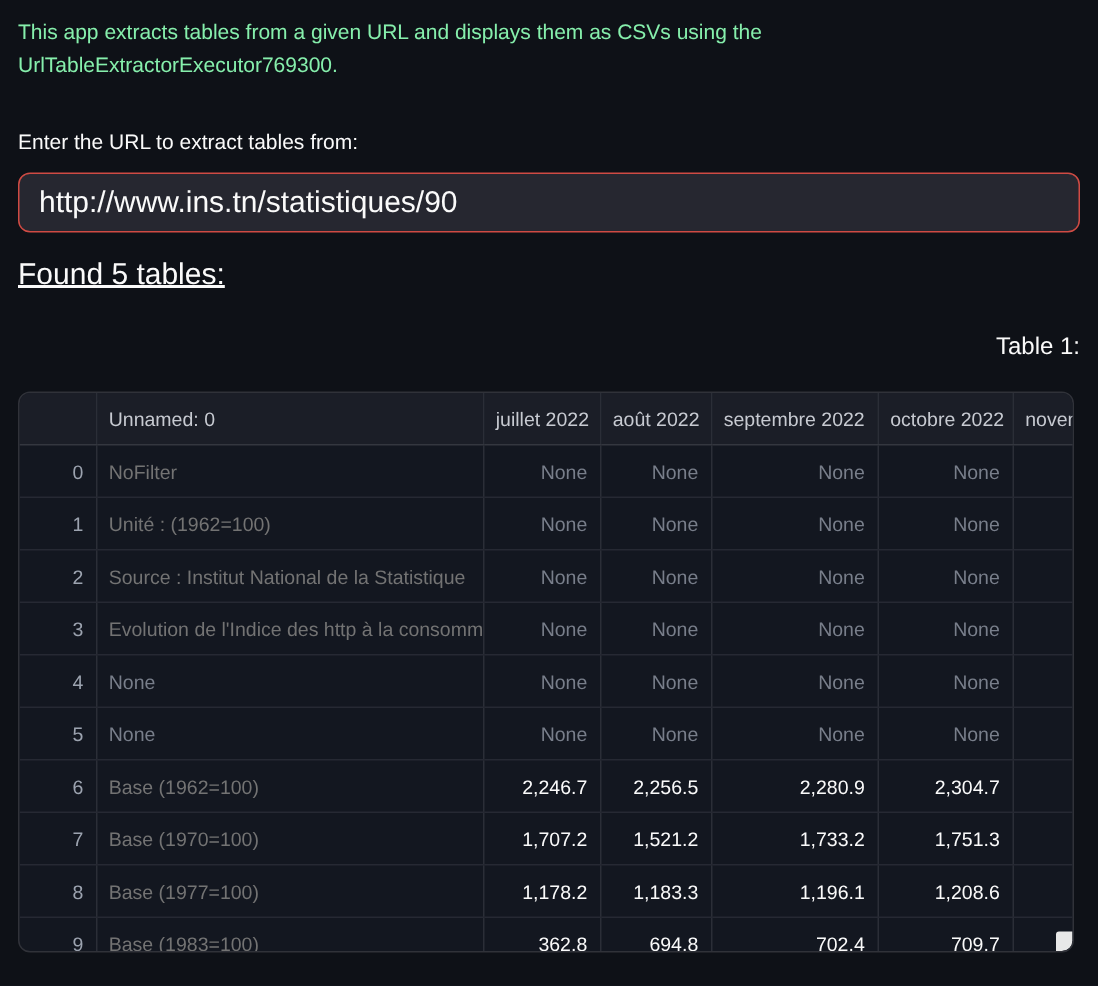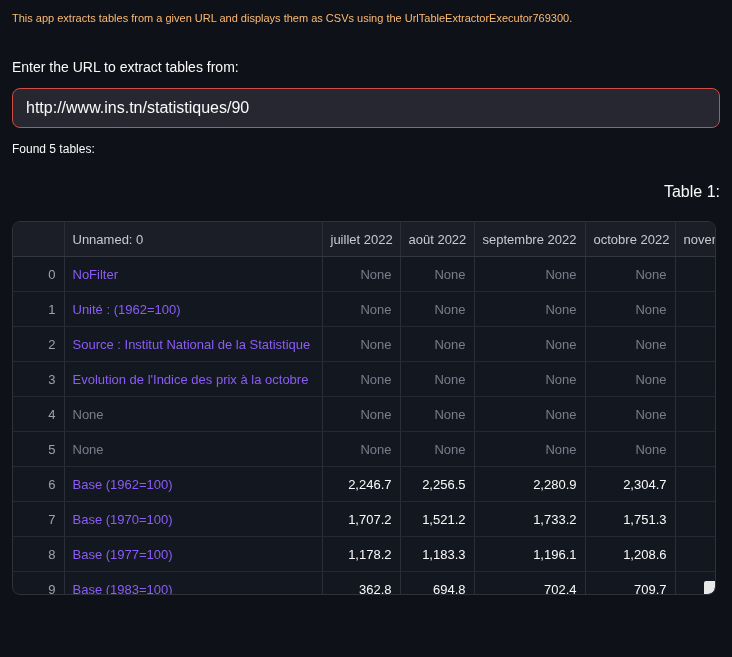--- a/index.html
+++ b/index.html
@@ -4,48 +4,49 @@
 <style>
   * { box-sizing: border-box; margin: 0; padding: 0; }
   html, body { width: 732px; height: 657px; overflow: hidden; }
   body {
     background: #0e1117;
     color: #fafafa;
     font-family: "Liberation Sans", "DejaVu Sans", sans-serif;
     padding: 10px 12px 0 12px;
   }
   .description {
-    font-size: 11px;
+    font-size: 14px;
     line-height: 1.6;
-    color: #fdba74;
+    color: #86efac;
   }
   .url-label {
     font-size: 14px;
     line-height: 1.25;
     margin-top: 31px;
     color: #fafafa;
   }
   .url-input {
     display: block;
     width: 100%;
     height: 40px;
     margin-top: 12px;
     background: #262730;
     border: 1px solid #cf4b44;
     border-radius: 8px;
     color: #fafafa;
-    font-size: 16px;
+    font-size: 20px;
     font-family: "Liberation Sans", "DejaVu Sans", sans-serif;
     padding: 0 13px;
     outline: none;
   }
   .found-text {
-    font-size: 12px;
+    font-size: 20px;
     line-height: 1.6;
     margin-top: 12px;
+    text-decoration: underline;
   }
   .table-title {
     font-size: 16px;
     line-height: 1.6;
     margin-top: 20px;
     text-align: right;
   }
   .dataframe-wrap {
     position: relative;
     margin-top: 16px;
@@ -77,21 +78,21 @@
     color: #c7cad1;
     font-weight: 400;
     text-align: left;
     border-bottom: 1px solid #34373f;
   }
   td.cell-index {
     color: #9ca3af;
     text-align: right;
     padding-right: 10px;
   }
-  td.cell-name { text-align: left; color: #8b5cf6; }
+  td.cell-name { text-align: left; color: #737373; }
   td.cell-num  { text-align: right; color: #fafafa; }
   td.muted     { color: #787e8a; }
   .resize-handle {
     position: absolute;
     right: 0;
     bottom: 0;
     width: 11px;
     height: 13px;
     background: #e8e8e8;
     border-radius: 2px 0 7px 0;
@@ -155,21 +156,21 @@
           <td class="cell-index">2</td>
           <td class="cell-name">Source : Institut National de la Statistique</td>
           <td class="cell-num muted">None</td>
           <td class="cell-num muted">None</td>
           <td class="cell-num muted">None</td>
           <td class="cell-num muted">None</td>
           <td class="cell-num"></td>
         </tr>
         <tr>
           <td class="cell-index">3</td>
-          <td class="cell-name">Evolution de l'Indice des prix à la octobre</td>
+          <td class="cell-name">Evolution de l'Indice des http à la consomm</td>
           <td class="cell-num muted">None</td>
           <td class="cell-num muted">None</td>
           <td class="cell-num muted">None</td>
           <td class="cell-num muted">None</td>
           <td class="cell-num"></td>
         </tr>
         <tr>
           <td class="cell-index">4</td>
           <td class="cell-name muted">None</td>
           <td class="cell-num muted">None</td>

